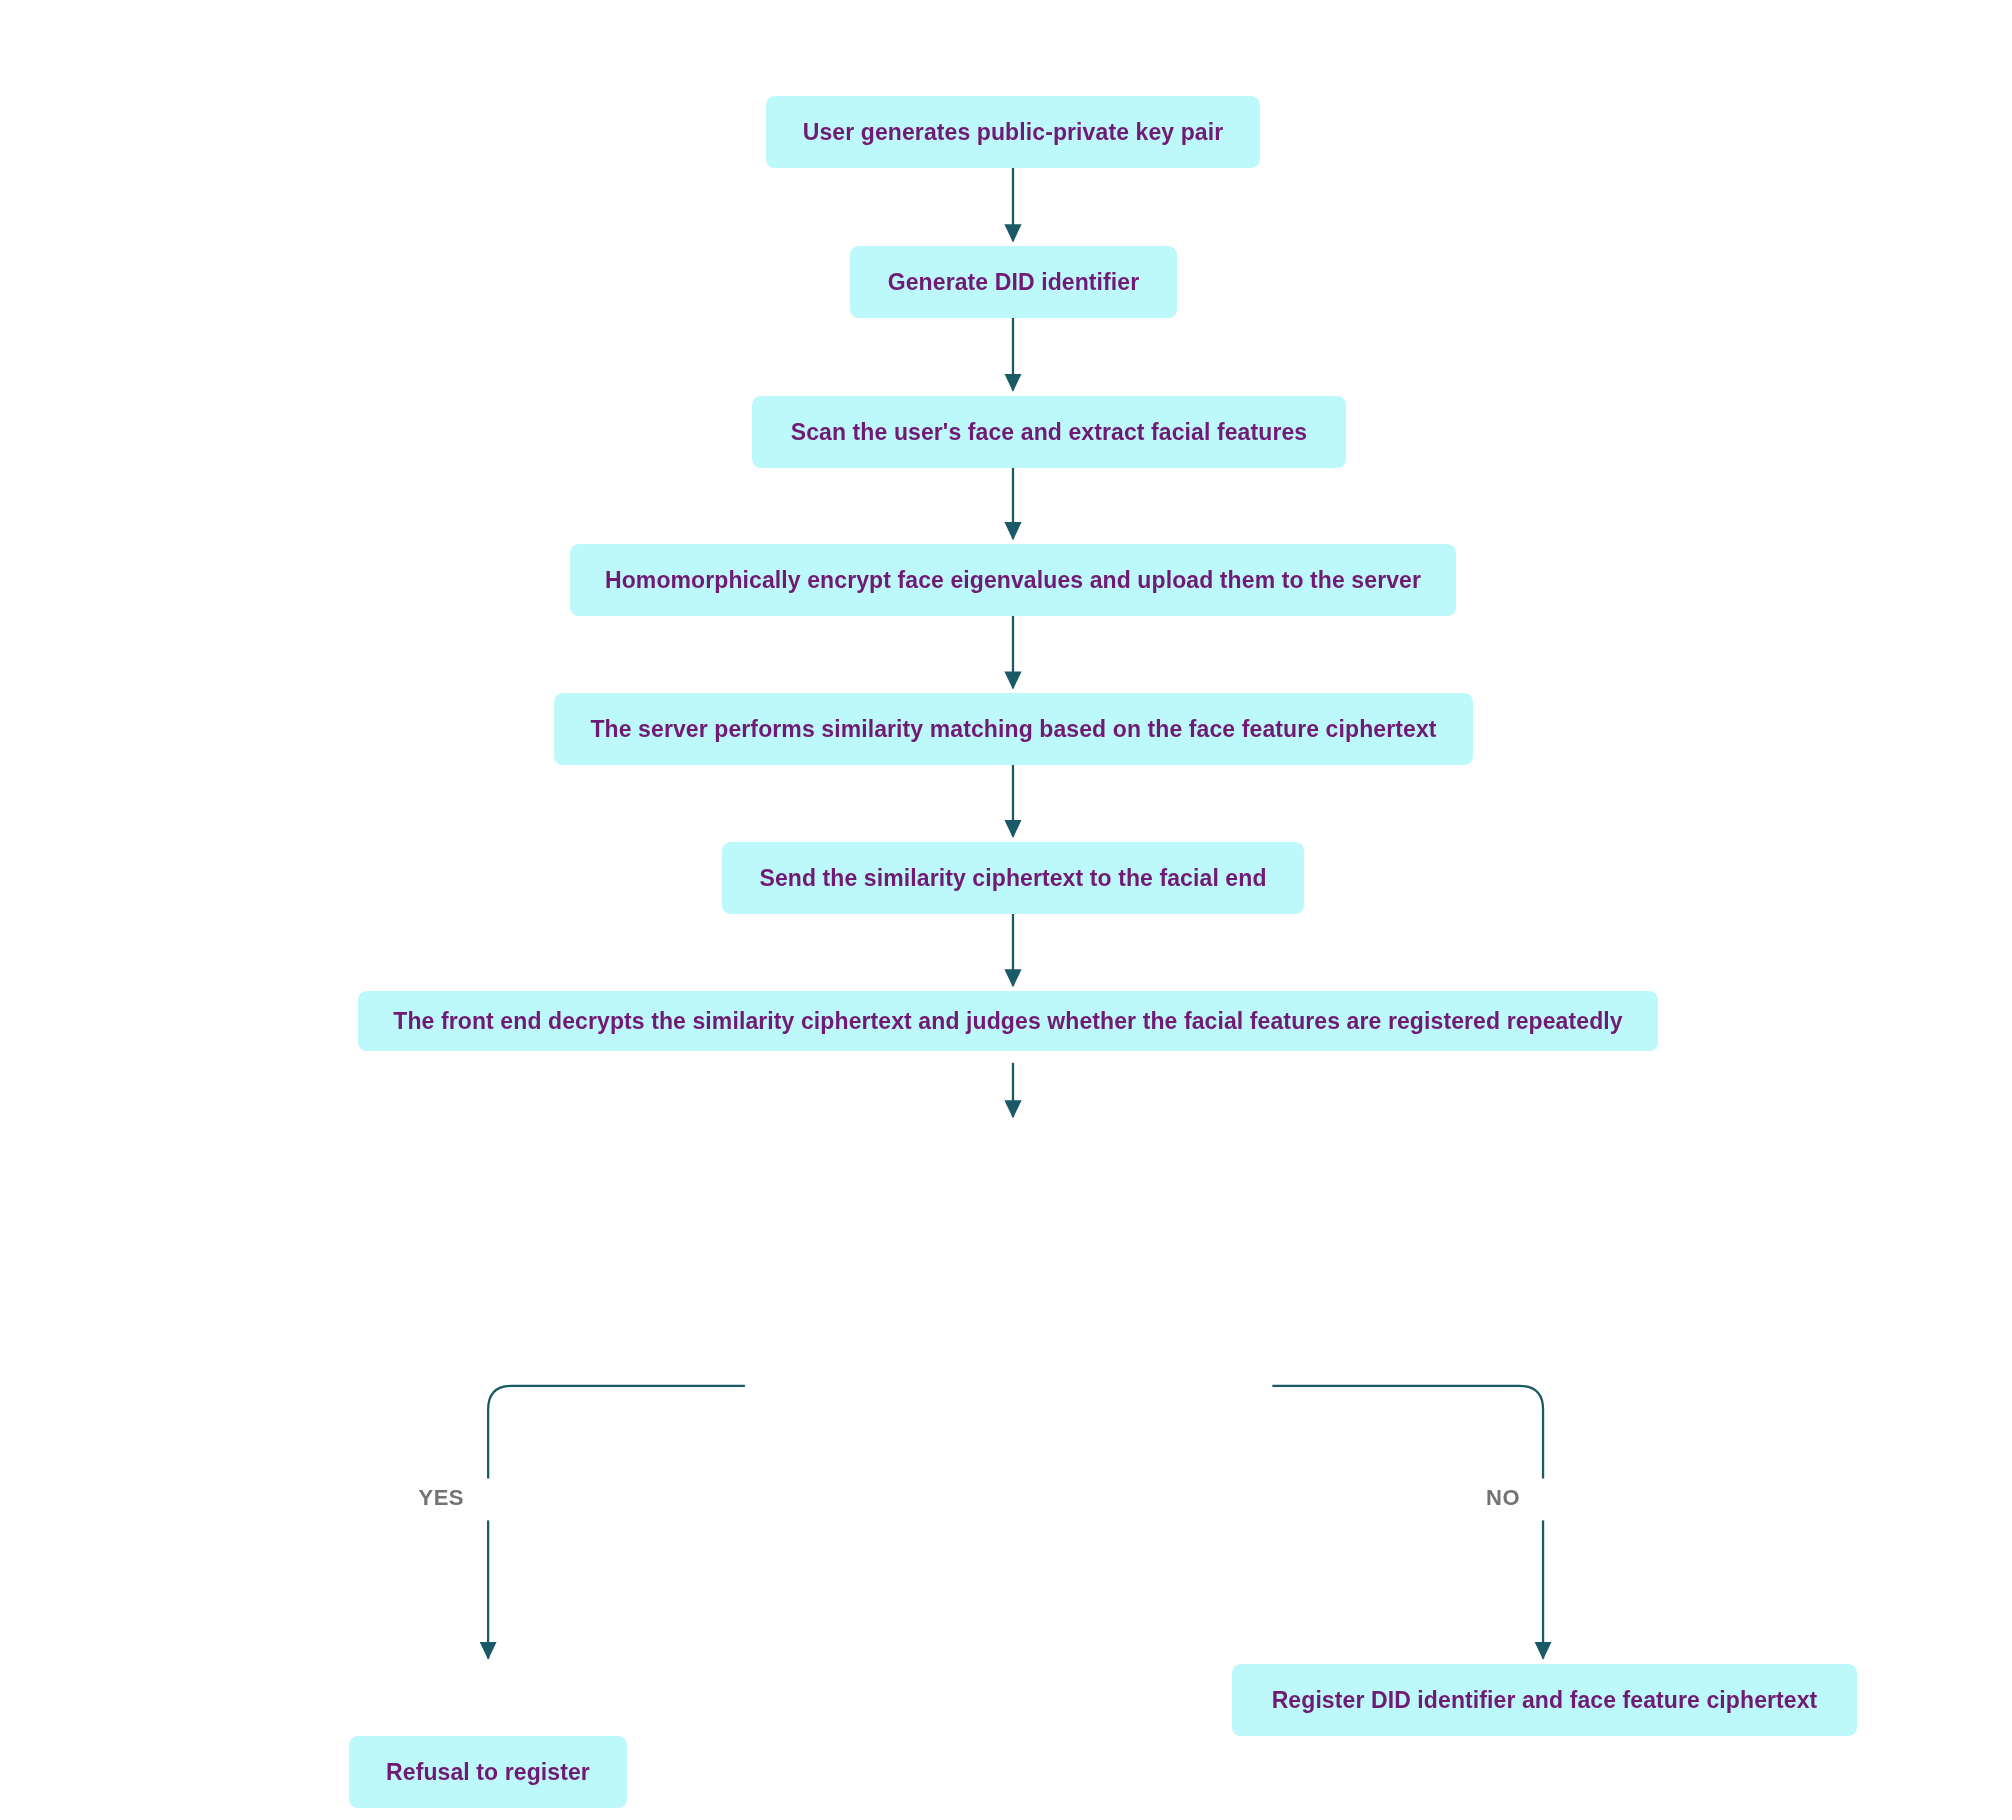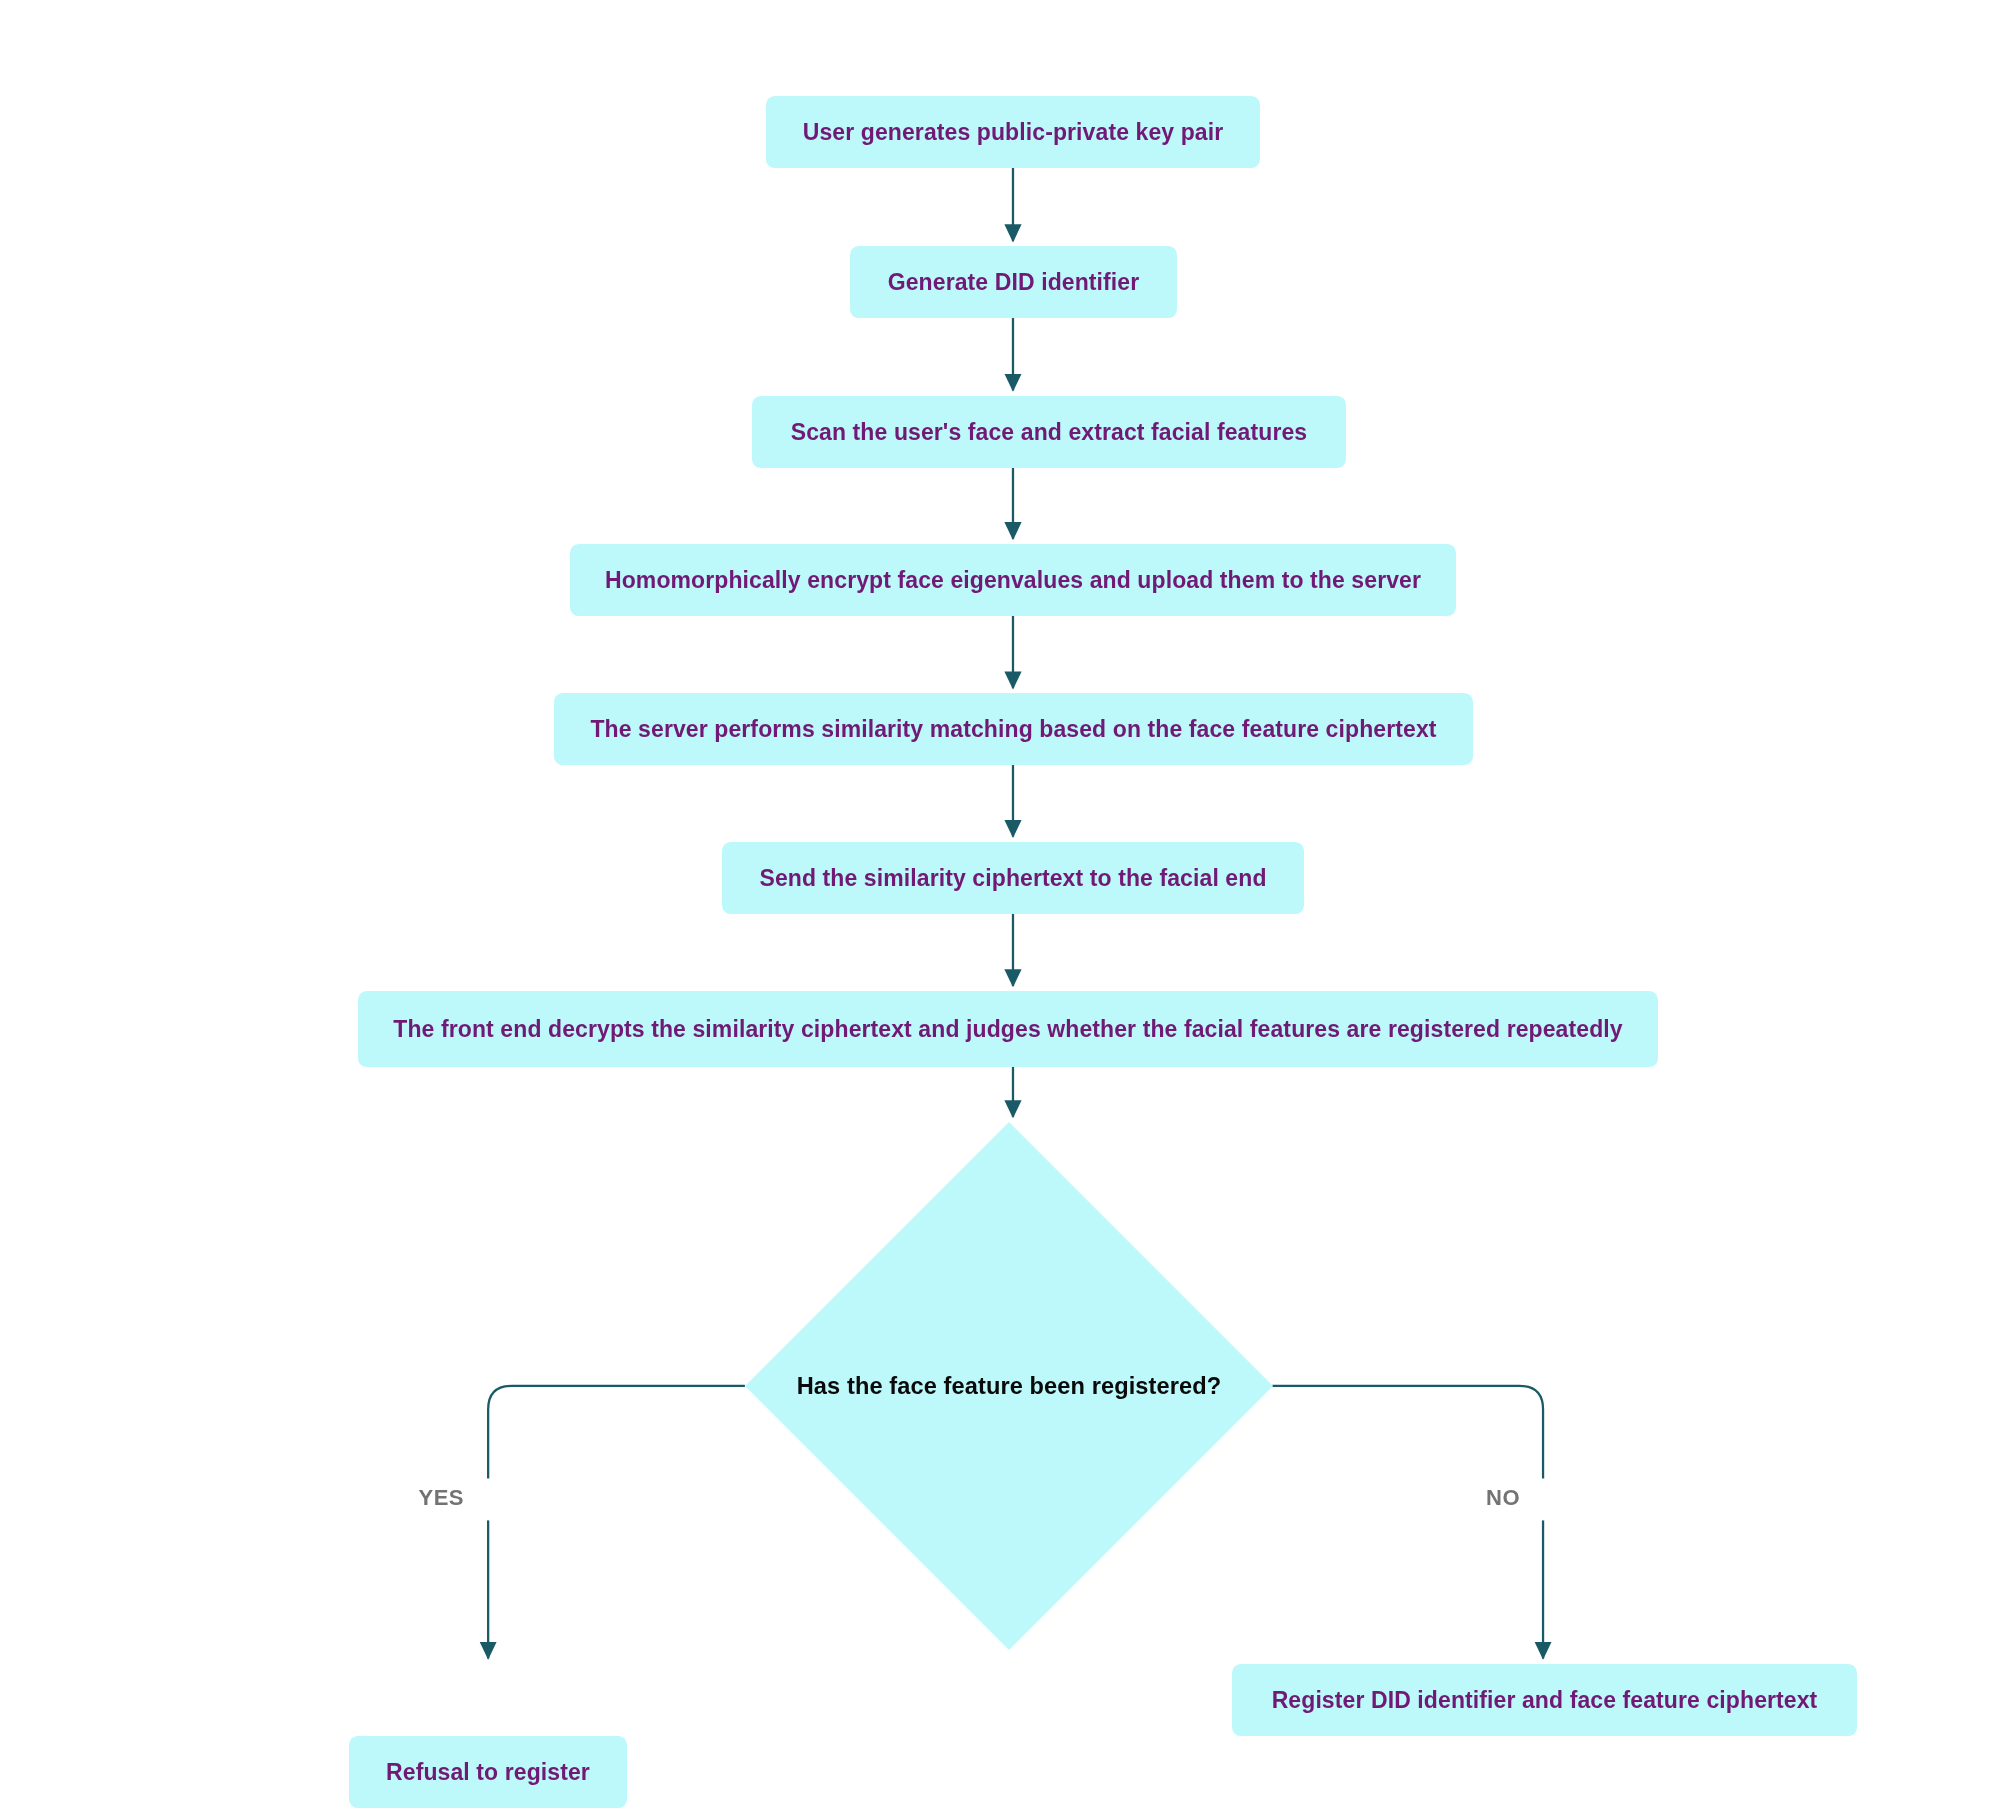--- a/index.html
+++ b/index.html
@@ -122,28 +122,24 @@
   </div>
 
   <div class="node" style="left:554px; top:693px; width:919px; height:72px;">
     <span>The server performs similarity matching based on the face feature ciphertext</span>
   </div>
 
   <div class="node" style="left:722px; top:842px; width:582px; height:72px;">
     <span>Send the similarity ciphertext to the facial end</span>
   </div>
 
-  <div class="node" style="left:358px; top:991px; width:1300px; height:76px;">
+  <div class="node" style="left:358px; top:991px; width:1300px; height:60px;">
     <span>The front end decrypts the similarity ciphertext and judges whether the facial features are registered repeatedly</span>
   </div>
 
-  <div class="node diamond" style="left:745px; top:1122px; width:528px; height:528px;">
-    <span class="dia-shape"></span>
-    <span class="dia-label">Has the face feature been registered?</span>
-  </div>
 
   <div class="node" style="left:349px; top:1736px; width:278px; height:72px;">
     <span>Refusal to register</span>
   </div>
 
   <div class="node" style="left:1232px; top:1664px; width:625px; height:72px;">
     <span>Register DID identifier and face feature ciphertext</span>
   </div>
 
   <div class="edge-label" style="left:464px; top:1485px; transform:translateX(-100%);">YES</div>

